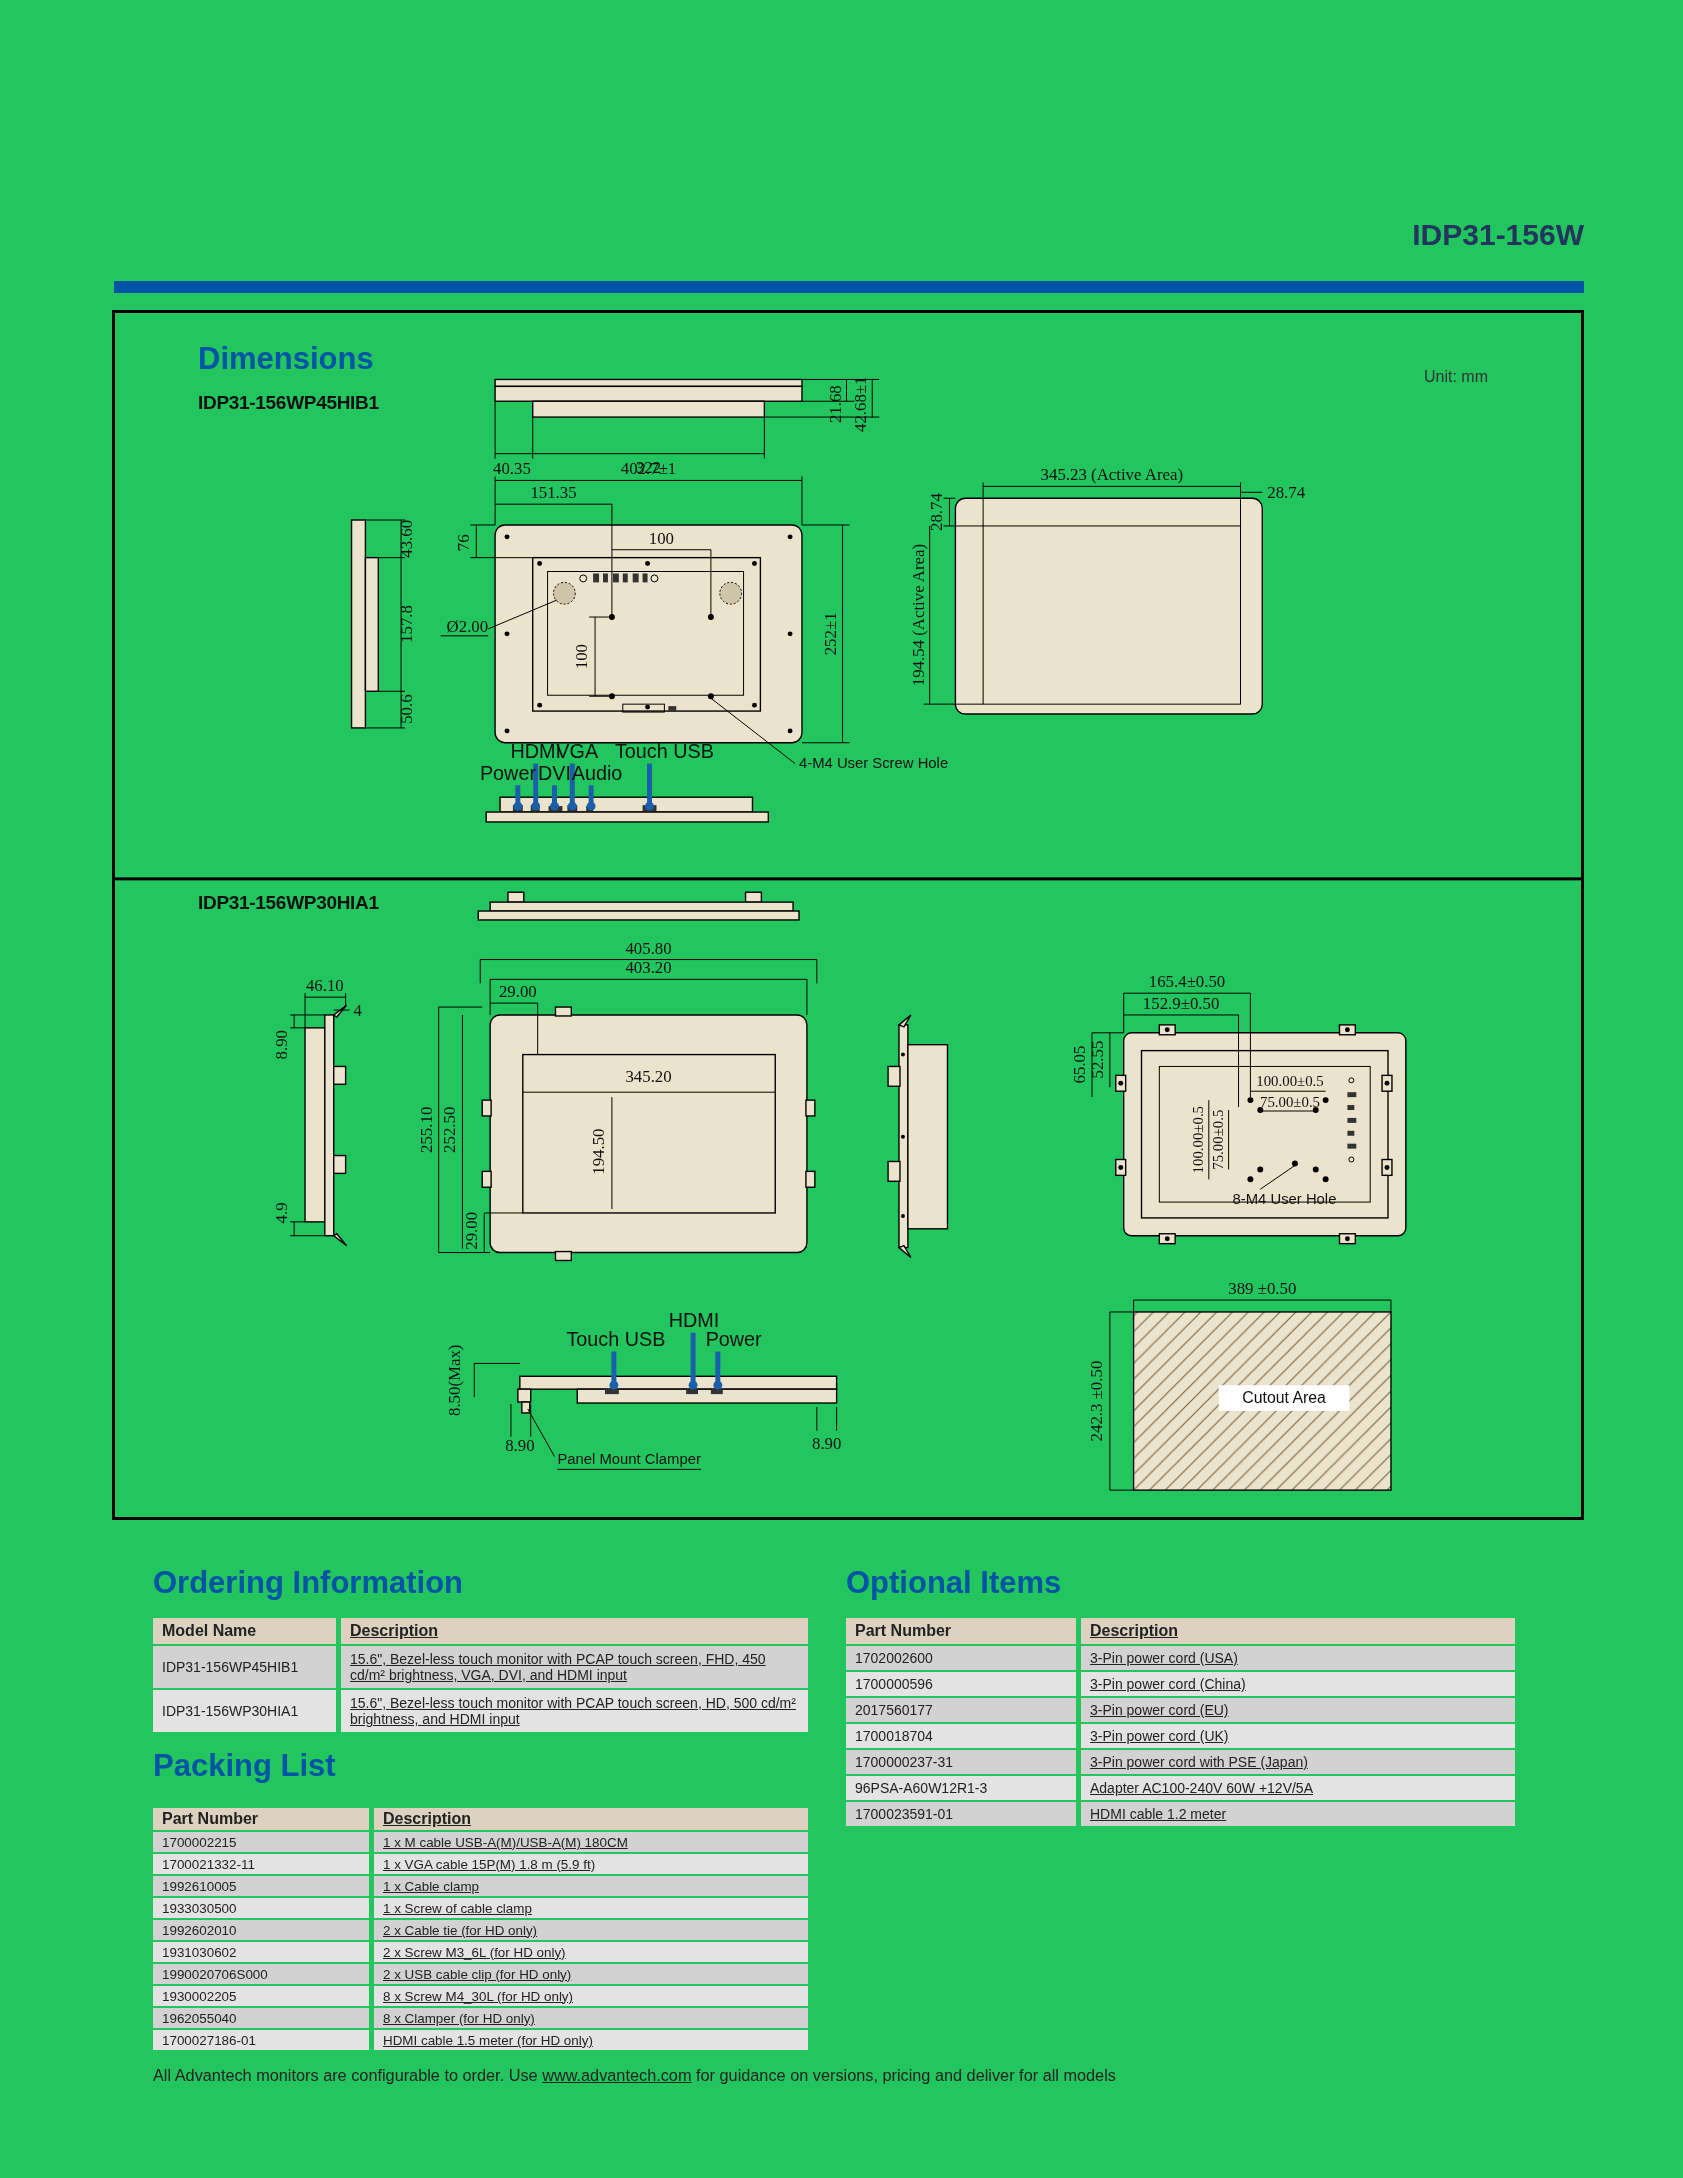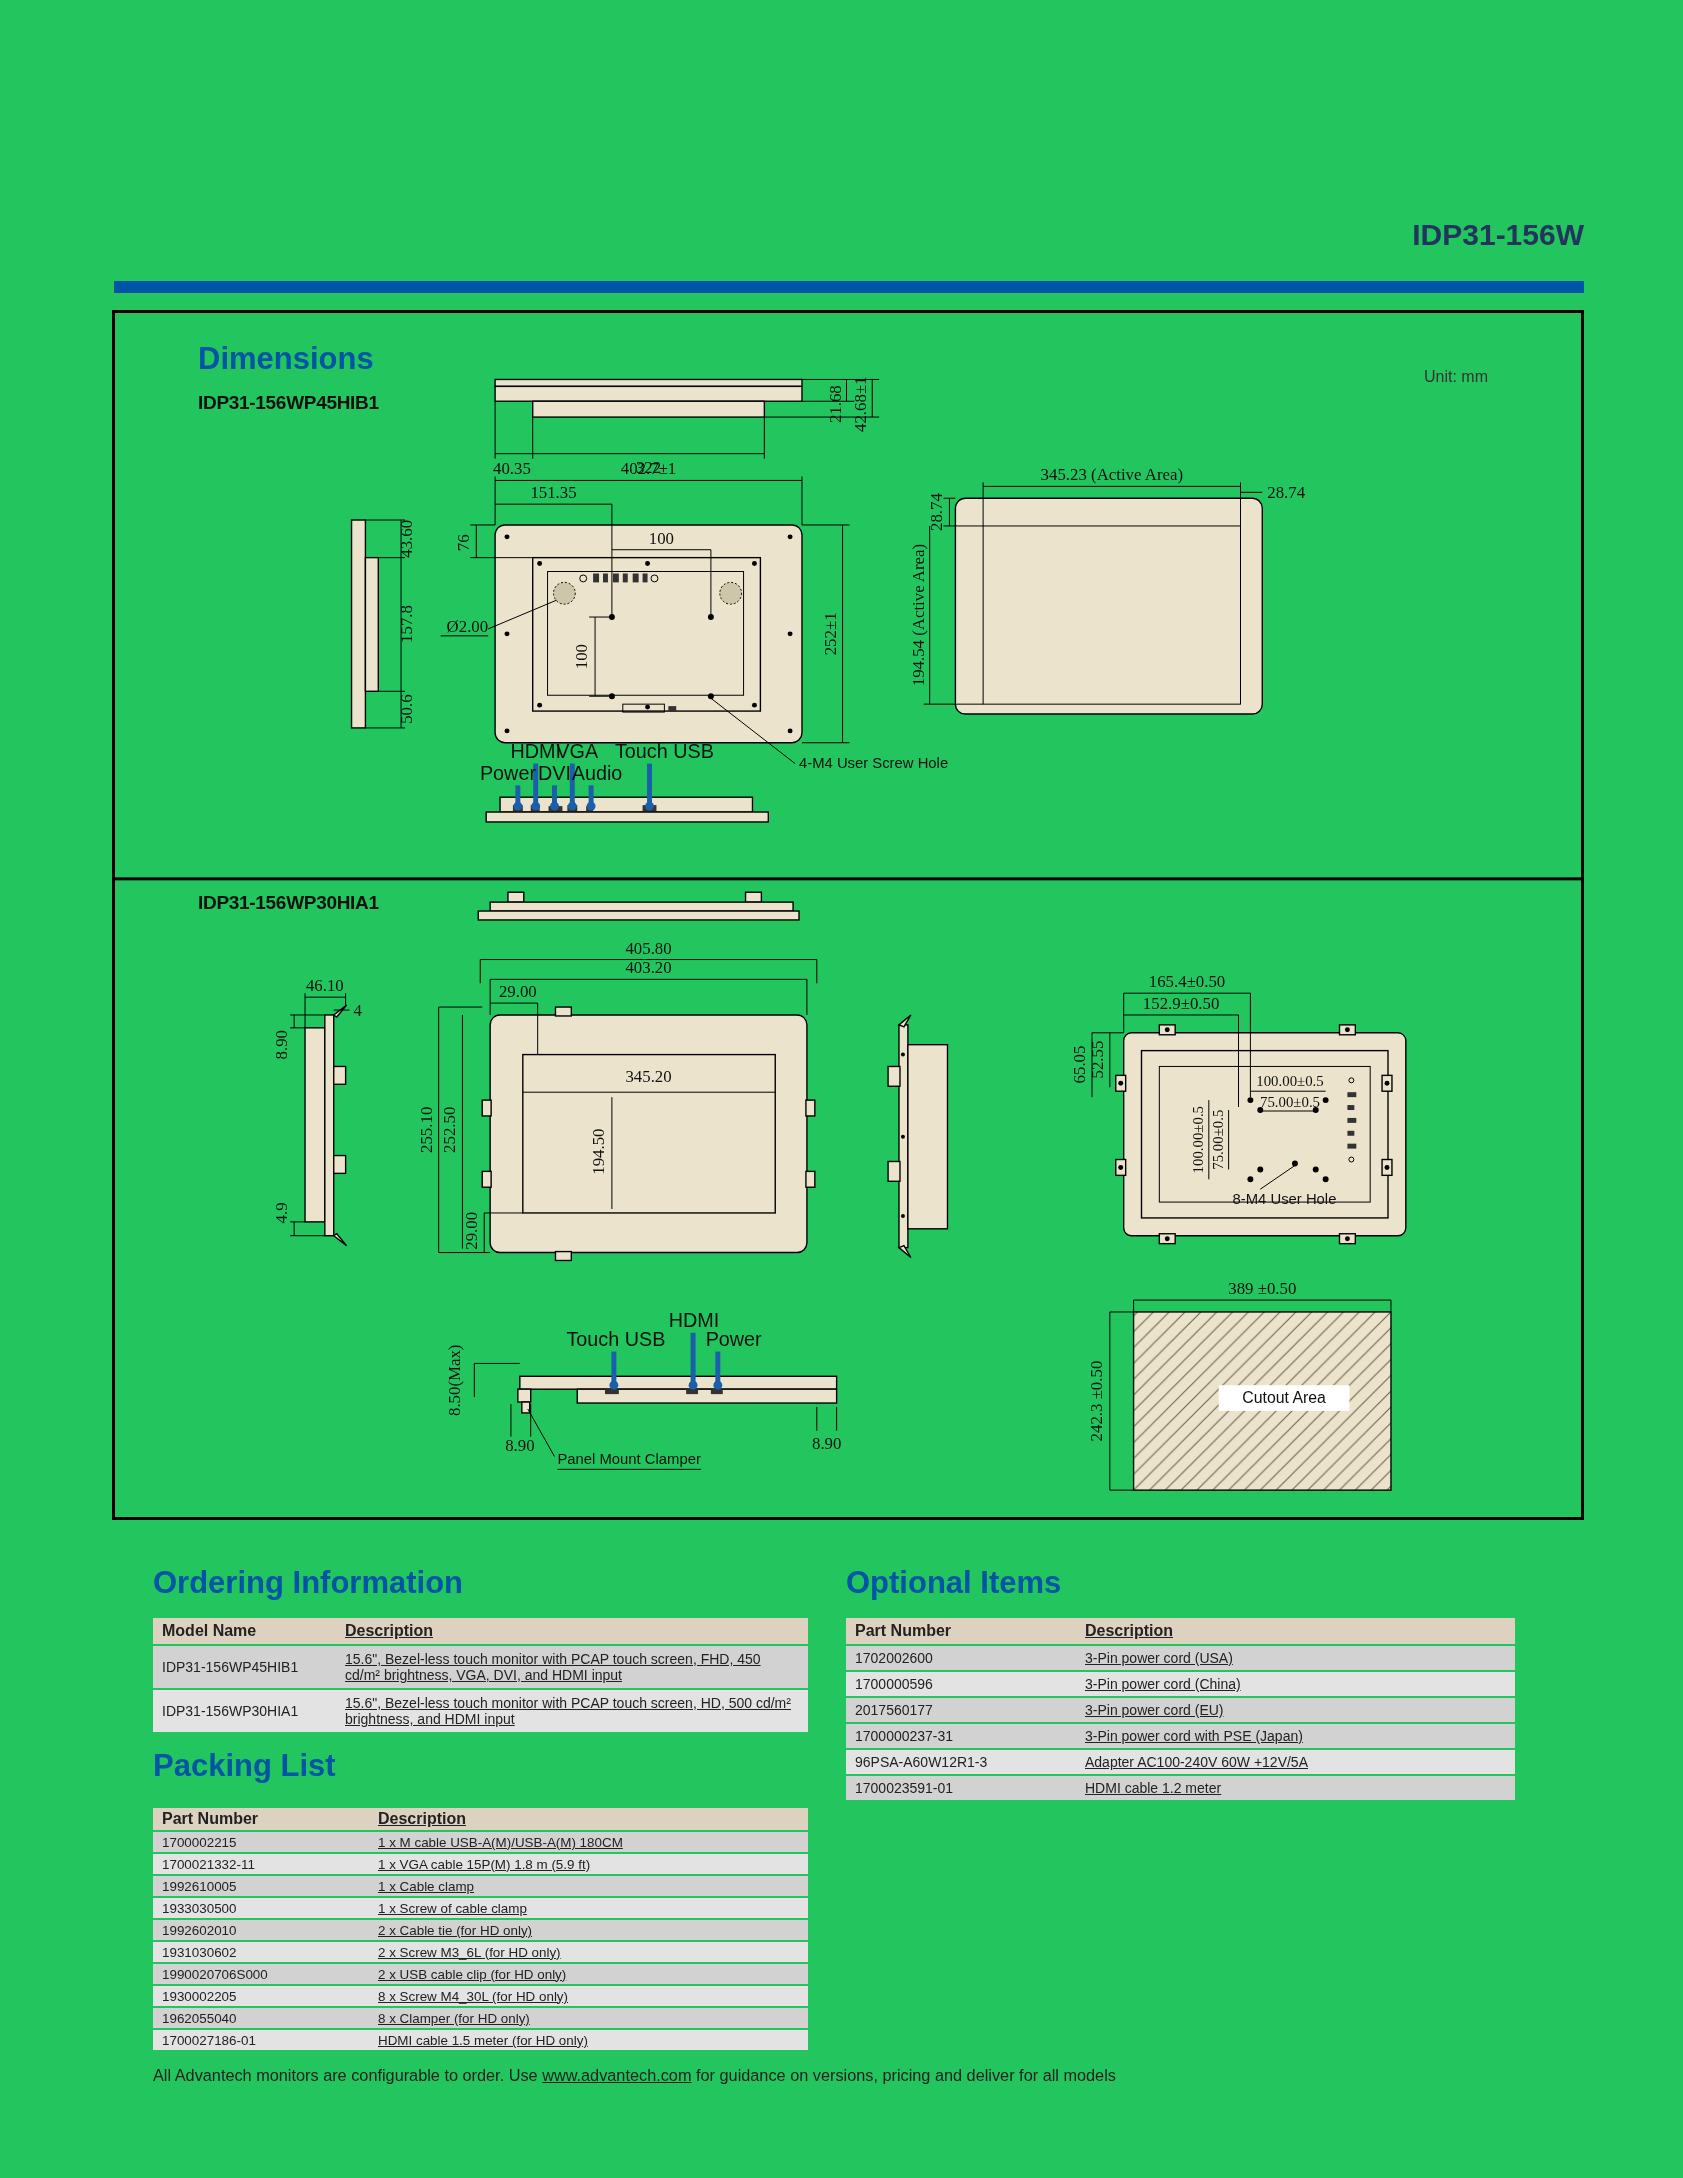--- a/index.html
+++ b/index.html
@@ -24,21 +24,21 @@
   #ordering-heading { left:153px; top:1565px; }
   #optional-heading { left:846px; top:1565px; }
   #packing-heading  { left:153px; top:1748px; }
 
   .data-table { position:absolute; color:#222; }
   .t-row { display:flex; margin-bottom:2px; }
   .t-row > div { box-sizing:border-box; padding:2px 9px; display:flex; align-items:center; }
   .t-head > div { background:#ddd2bf; font-weight:bold; font-size:16px; }
   .r-dark > div  { background:#d2d2d2; }
   .r-light > div { background:#e3e3e3; }
-  .c1 { flex:0 0 auto; }
+  .c1 { margin-right:5px; flex:0 0 auto; }
   .c2 { flex:1 1 auto;text-decoration:underline; }
 
   #ordering-table { left:153px; top:1618px; width:655px; font-size:14px; }
   #ordering-table .c1 { width:183px; }
   #ordering-table .t-head > div { height:26px; }
   #ordering-table .t-row:not(.t-head) > div { min-height:42px; }
 
   #optional-table { left:846px; top:1618px; width:669px; font-size:14px; }
   #optional-table .c1 { width:230px; }
   #optional-table .t-head > div { height:26px; }
@@ -449,20 +449,24 @@
       <div class="c2">3-Pin power cord (USA)</div>
     </div>
     <div class="t-row r-light">
       <div class="c1">1700000596</div>
       <div class="c2">3-Pin power cord (China)</div>
     </div>
     <div class="t-row r-dark">
       <div class="c1">2017560177</div>
       <div class="c2">3-Pin power cord (EU)</div>
     </div>
+    <div class="t-row r-light">
+      <div class="c1">1700018704</div>
+      <div class="c2">3-Pin power cord (UK)</div>
+    </div>
     <div class="t-row r-dark">
       <div class="c1">1700000237-31</div>
       <div class="c2">3-Pin power cord with PSE (Japan)</div>
     </div>
     <div class="t-row r-light">
       <div class="c1">96PSA-A60W12R1-3</div>
       <div class="c2">Adapter AC100-240V 60W +12V/5A</div>
     </div>
     <div class="t-row r-dark">
       <div class="c1">1700023591-01</div>

